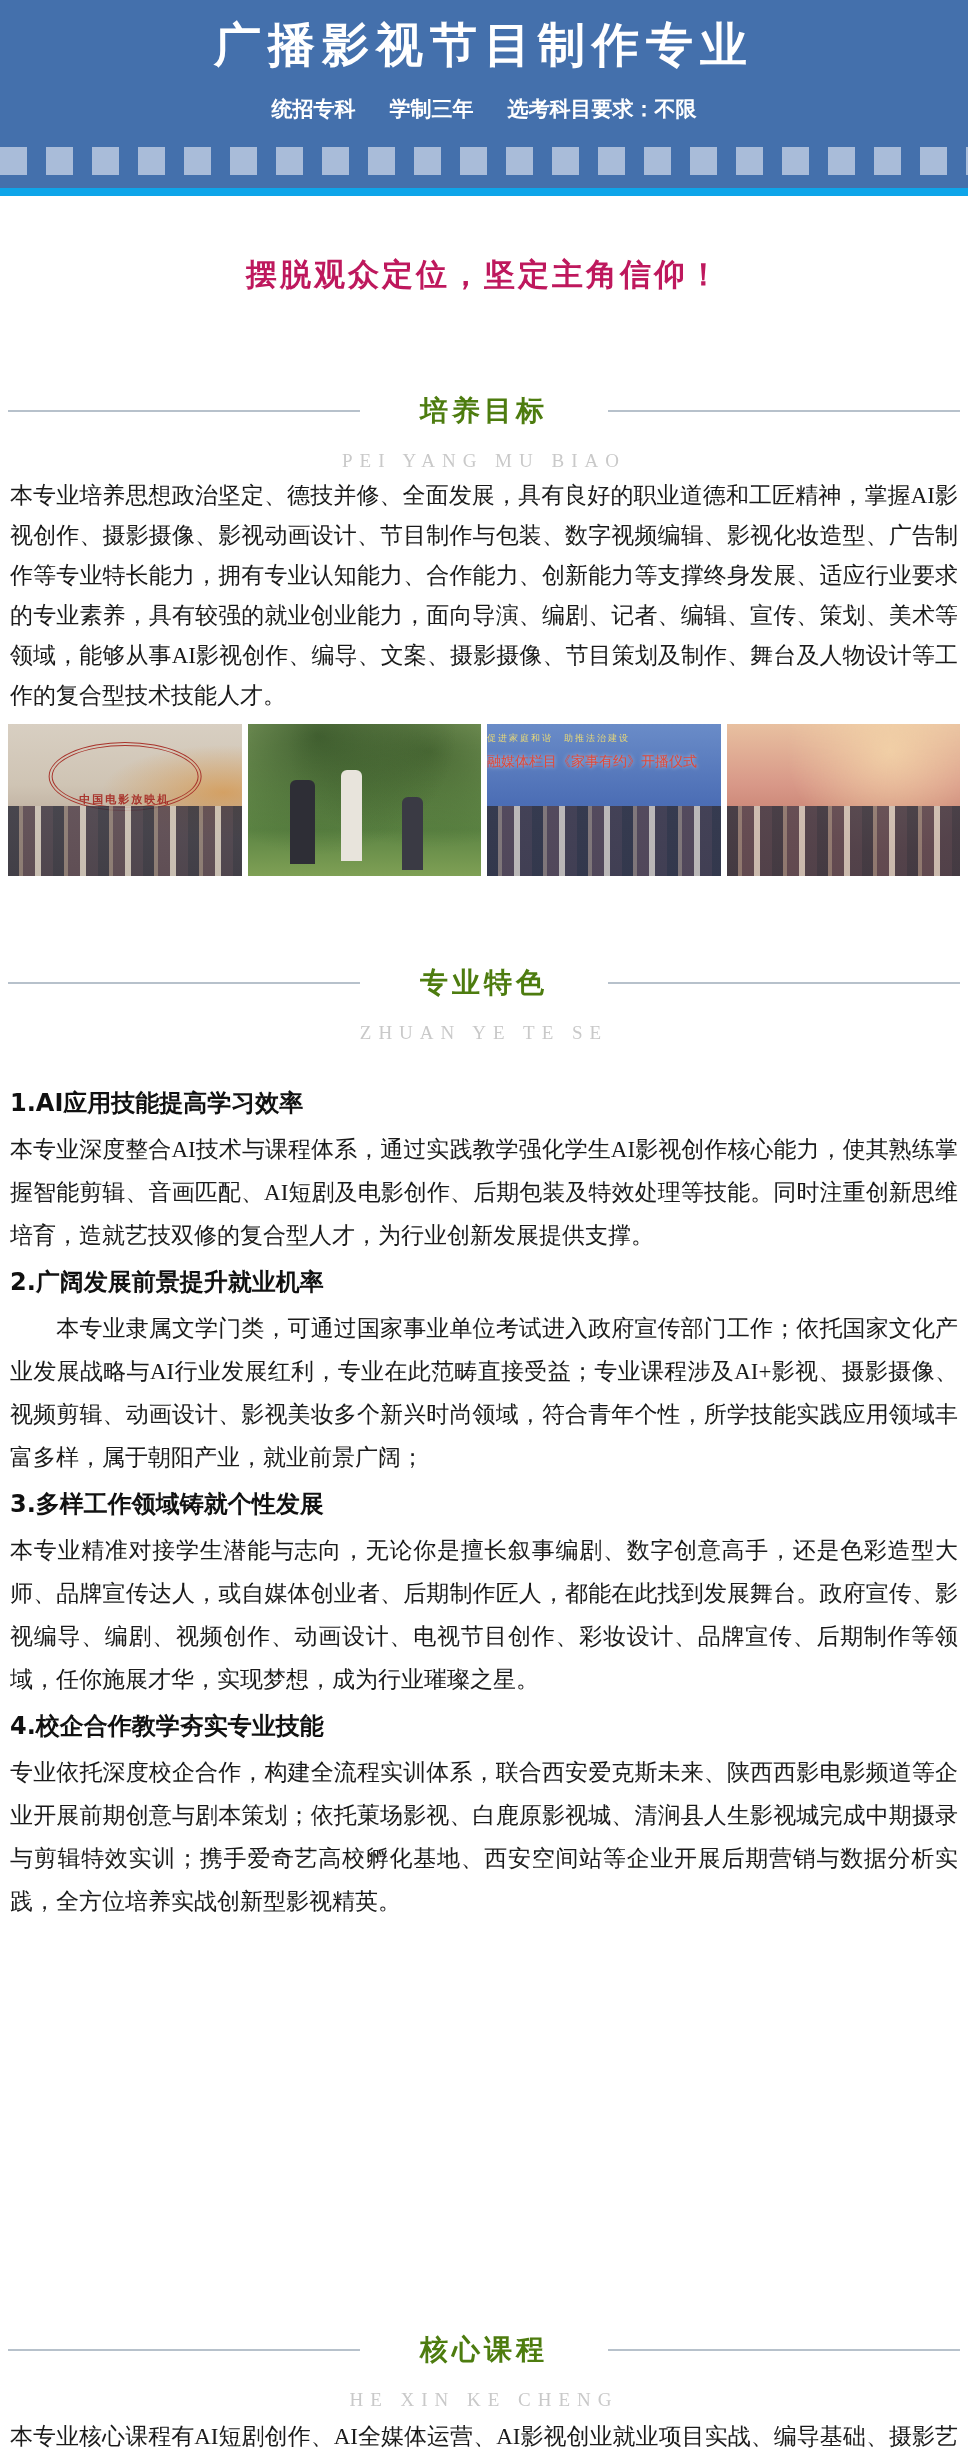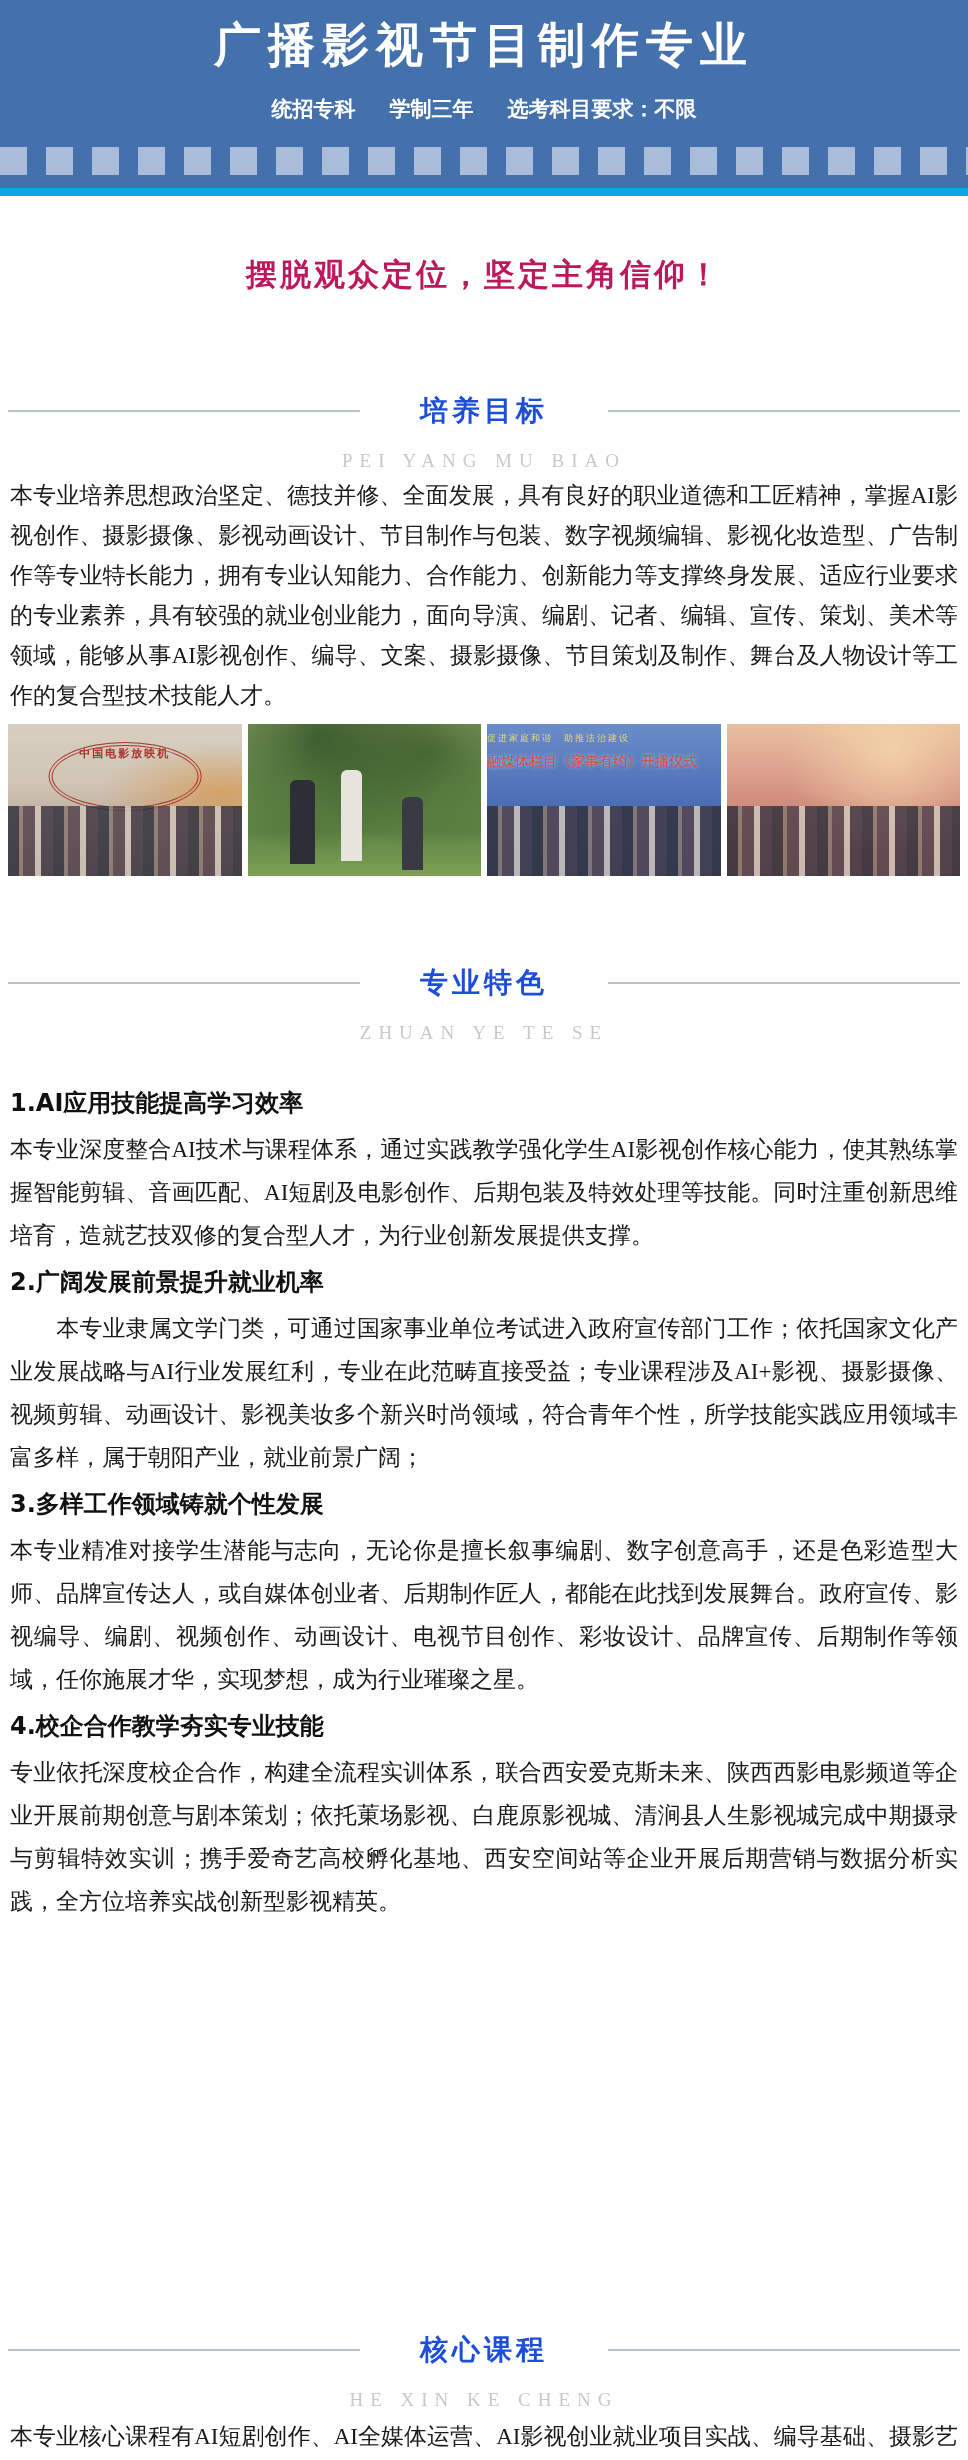--- a/index.html
+++ b/index.html
@@ -35,21 +35,21 @@
     color:#be185d;font-size:31px;font-weight:bold;letter-spacing:3px;
     font-family:"DejaVu Sans","Liberation Sans",sans-serif;
   }
   
   .section-hd{margin-top:96px;text-align:center;}
   .section-hd .line-row{
     display:flex;align-items:center;justify-content:center;gap:52px;
   }
   .section-hd .rule{flex:1;height:2px;background:#b7c1cb;margin:0 8px;}
   .section-hd .sec-title{
-    color:#1d4ed8;font-size:28px;font-weight:bold;letter-spacing:4px;
+    color:#4d7c0f;font-size:28px;font-weight:bold;letter-spacing:4px;
     font-family:"DejaVu Sans","Liberation Sans",sans-serif;white-space:nowrap;
   }
   .section-hd .pinyin{
     margin-top:20px;color:#c9c9c9;font-size:19px;letter-spacing:7px;
     font-family:"Liberation Serif","DejaVu Serif",serif;
   }
   
   .para{
     margin:4px 0 0 0;padding:0 10px;text-align:justify;
     font-size:23px;line-height:40px;
@@ -80,21 +80,21 @@
       #32323e 0 11px,#8a7a72 11px 15px,#55444e 15px 27px,
       #cfc6ba 27px 33px,#423a46 33px 45px);
     opacity:.85;
   }
   .p1{background:
       radial-gradient(ellipse at 92% 45%, rgba(217,140,50,.6), rgba(0,0,0,0) 40%),
       linear-gradient(180deg,#d8cfc2 0%,#cfc4b4 40%,#b8a898 70%,#9a8878 100%);}
   .ring{
     position:absolute;top:12%;left:50%;transform:translateX(-50%);
     width:62%;height:40%;border:4px double #a8342c;border-radius:50%;
-    display:flex;align-items:flex-start;justify-content:center;
+    display:flex;align-items:flex-end;justify-content:center;
   }
   .ring span{color:#a8342c;font-size:11px;font-weight:bold;letter-spacing:2px;
     font-family:"DejaVu Sans",sans-serif;}
   .p2{background:
       radial-gradient(ellipse at 30% 8%, rgba(25,55,18,.6), rgba(0,0,0,0) 60%),
       radial-gradient(ellipse at 78% 18%, rgba(35,65,22,.55), rgba(0,0,0,0) 55%),
       linear-gradient(180deg,#8aa868 0%,#6d9350 45%,#5d8544 70%,#7fa055 100%);}
   .p3{background:linear-gradient(180deg,#6a8cc8 0%,#4a6cb4 55%,#3a5aa0 100%);
       text-align:left;}
   .p3 .top-text{margin-top:8px;color:#e8d878;font-size:9px;letter-spacing:2px;

